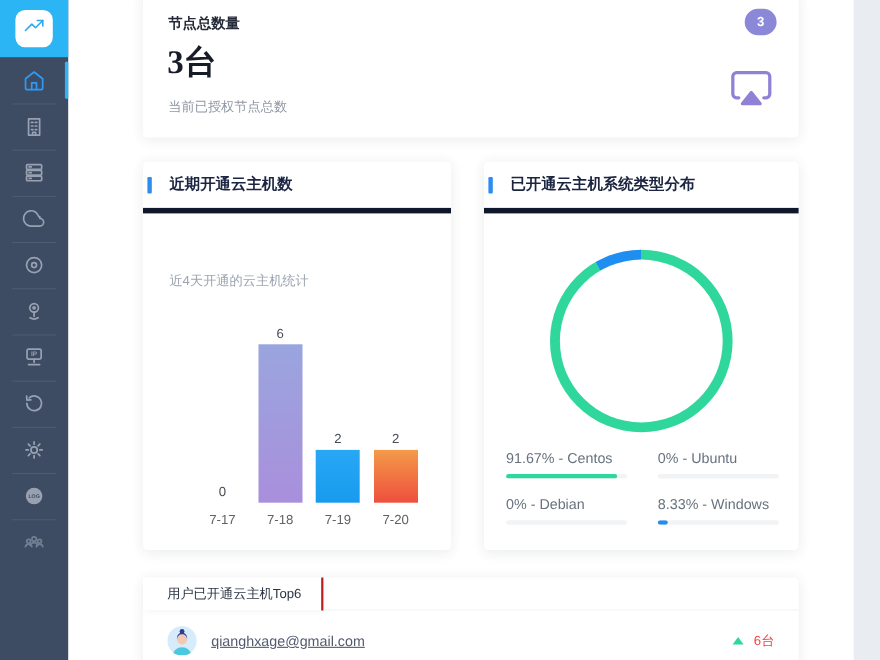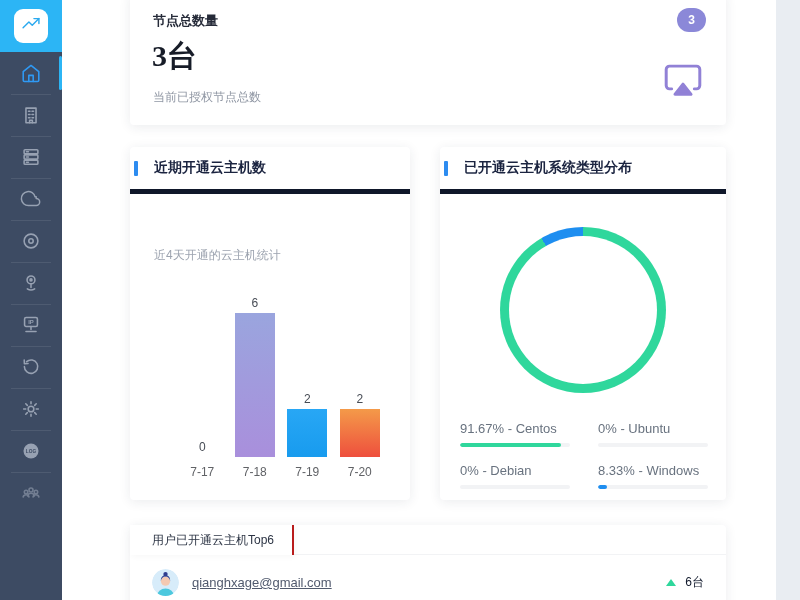--- a/index.html
+++ b/index.html
@@ -46,36 +46,36 @@
   .bar-col { flex:1; display:flex; flex-direction:column; align-items:center; }
   .bar-stack { height:162px; width:100%; display:flex; flex-direction:column; justify-content:flex-end; align-items:center; }
   .bar-value { font-size:12px; color:#474c55; margin-bottom:3px; }
   .bar-rect { width:40px; }
   .bar-cat { margin-top:8px; font-size:12px; color:#606266; }
 
   
   .donut-card { left:378px; top:147px; width:286px; height:353px; }
   .donut { position:absolute; left:60px; top:80px; width:166px; height:166px; border-radius:50%; }
   .donut::after { content:''; position:absolute; left:9px; top:9px; right:9px; bottom:9px; background:#fff; border-radius:50%; }
-  .legend { position:absolute; left:20px; top:274px; right:18px; display:grid; grid-template-columns:1fr 1fr; column-gap:28px; row-gap:16px; }
+  .legend { position:absolute; left:20px; top:262px; right:18px; display:grid; grid-template-columns:1fr 1fr; column-gap:28px; row-gap:16px; }
   .legend-label { font-size:13px; color:#68727f; white-space:nowrap; }
   .legend-track { margin-top:7px; height:4px; background:#f2f3f5; border-radius:2px; overflow:hidden; }
   .legend-fill { height:4px; border-radius:2px; }
 
   
   .top-card { left:68px; top:525px; width:596px; height:140px; }
   .top-header { height:30px; border-bottom:1px solid #f2f3f5; display:flex; }
   .tab { display:inline-flex; align-items:center; height:30px; padding:0 18px 0 22px; border-right:2px solid #b91c1c; background:#fff; font-size:12px; color:#2c3444; box-shadow:2px 2px 6px rgba(0,0,0,0.03); }
   .user-row { display:flex; align-items:center; padding:14px 22px 13px 22px; }
   .avatar { width:27px; height:27px; border-radius:50%; overflow:hidden; flex:none; }
   .avatar svg { width:27px; height:27px; display:block; }
   .user-email { margin-left:13px; font-size:13px; color:#515a6e;text-decoration:underline; }
   .row-spacer { flex:1; }
   .trend-up { width:0; height:0; border-left:5px solid transparent; border-right:5px solid transparent; border-bottom:7px solid #2fd79c; }
-  .user-count { margin-left:9px; font-size:12px; color:#0f172a; }
+  .user-count { margin-left:9px; font-size:12px; color:#ef4444; }
 </style>
 </head>
 <body>
 
 <div class="page">
 
   <aside class="sidebar">
     <div class="logo-wrap">
       <div class="logo">
         <span id="logo-icon"><svg class="stroke-ic" viewBox="0 0 24 24" stroke-width="2.2">

